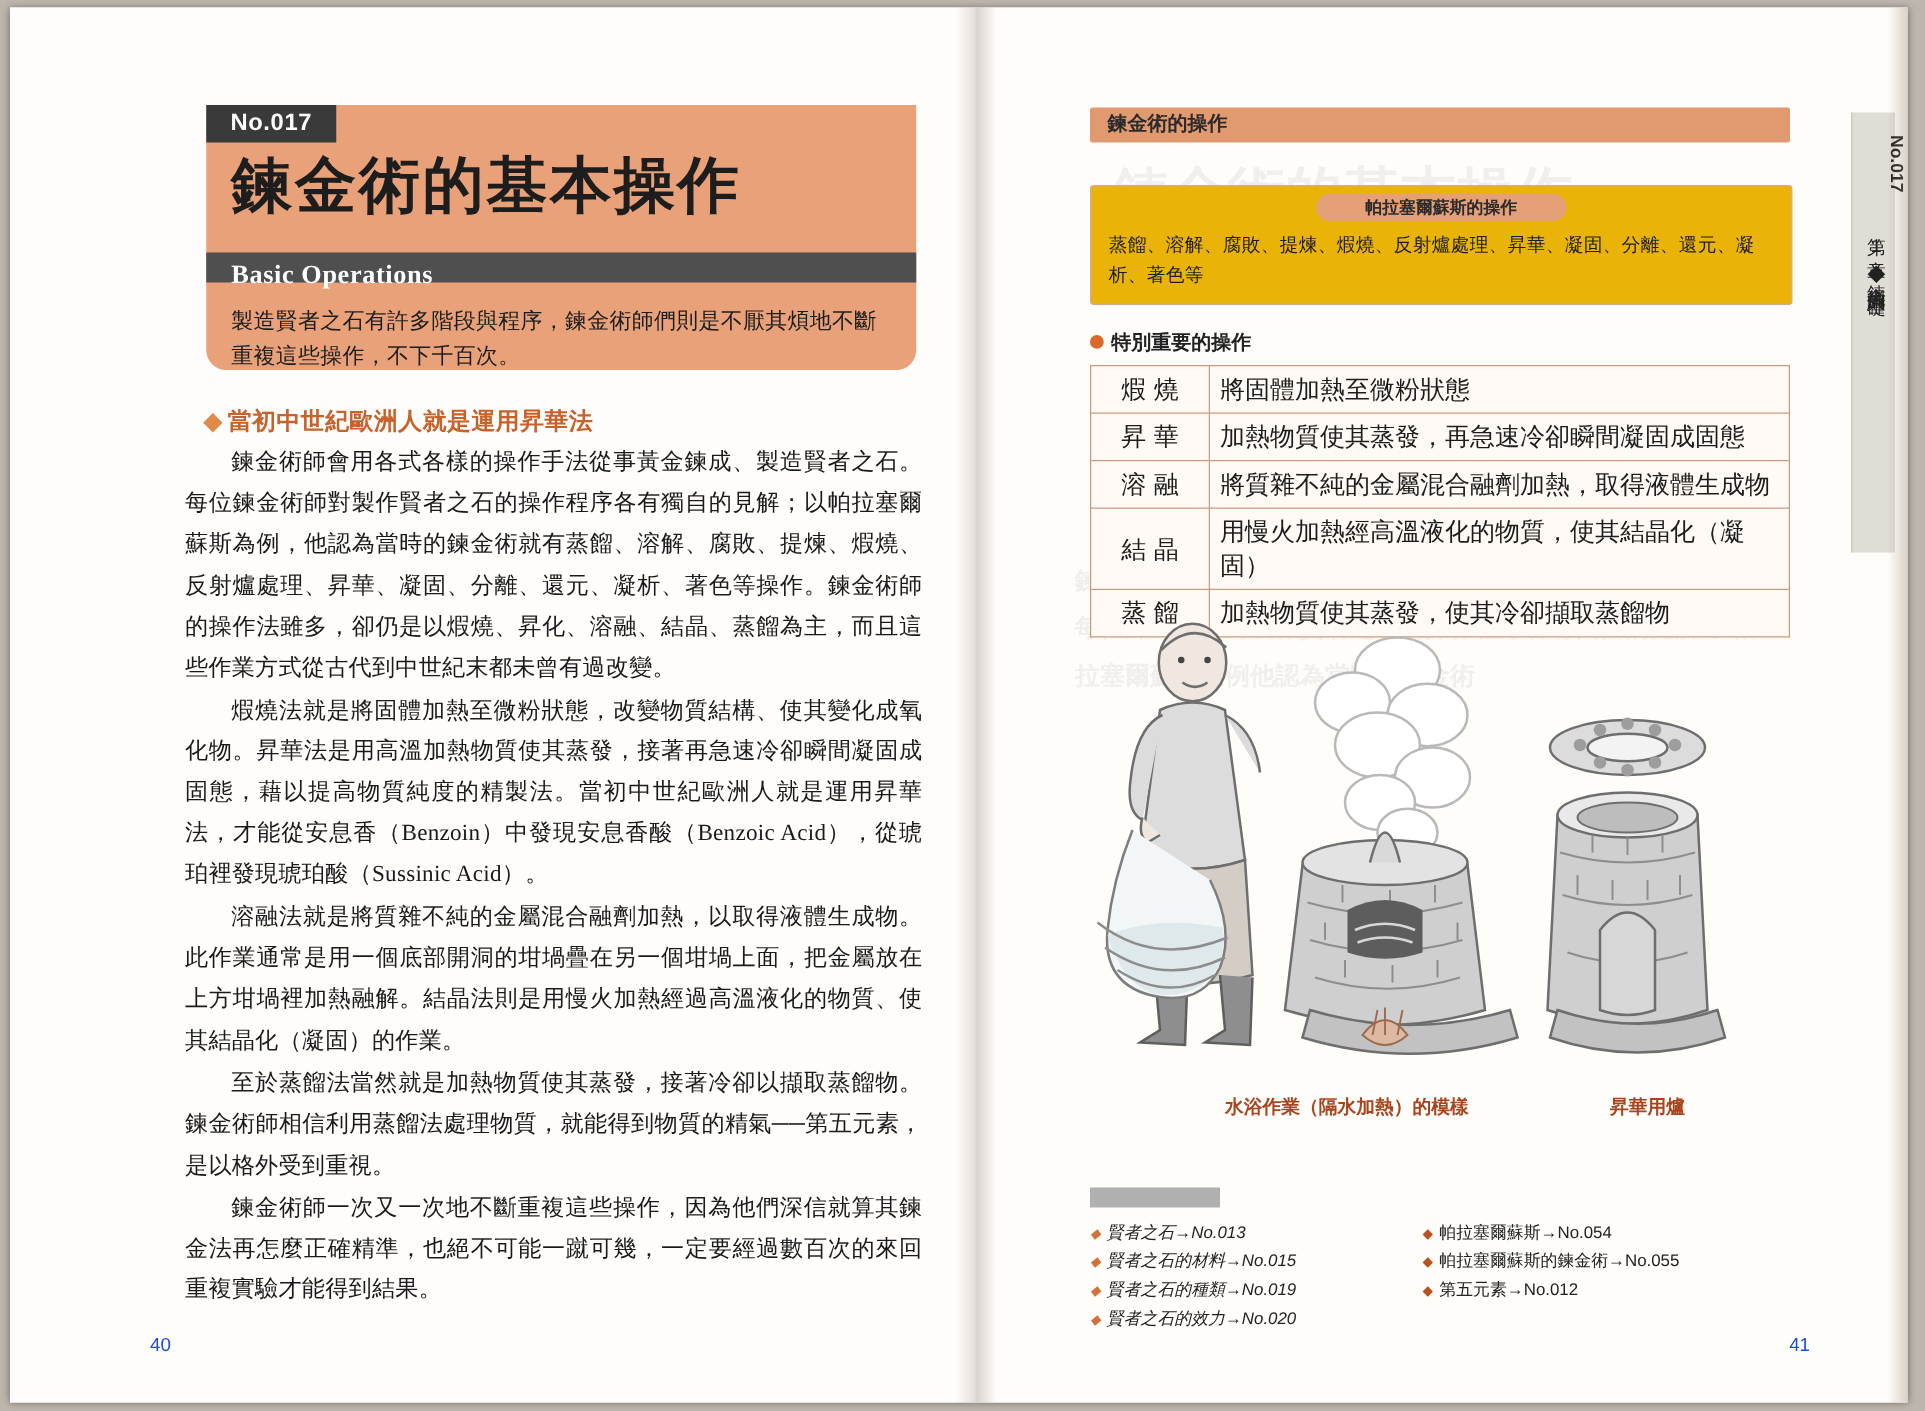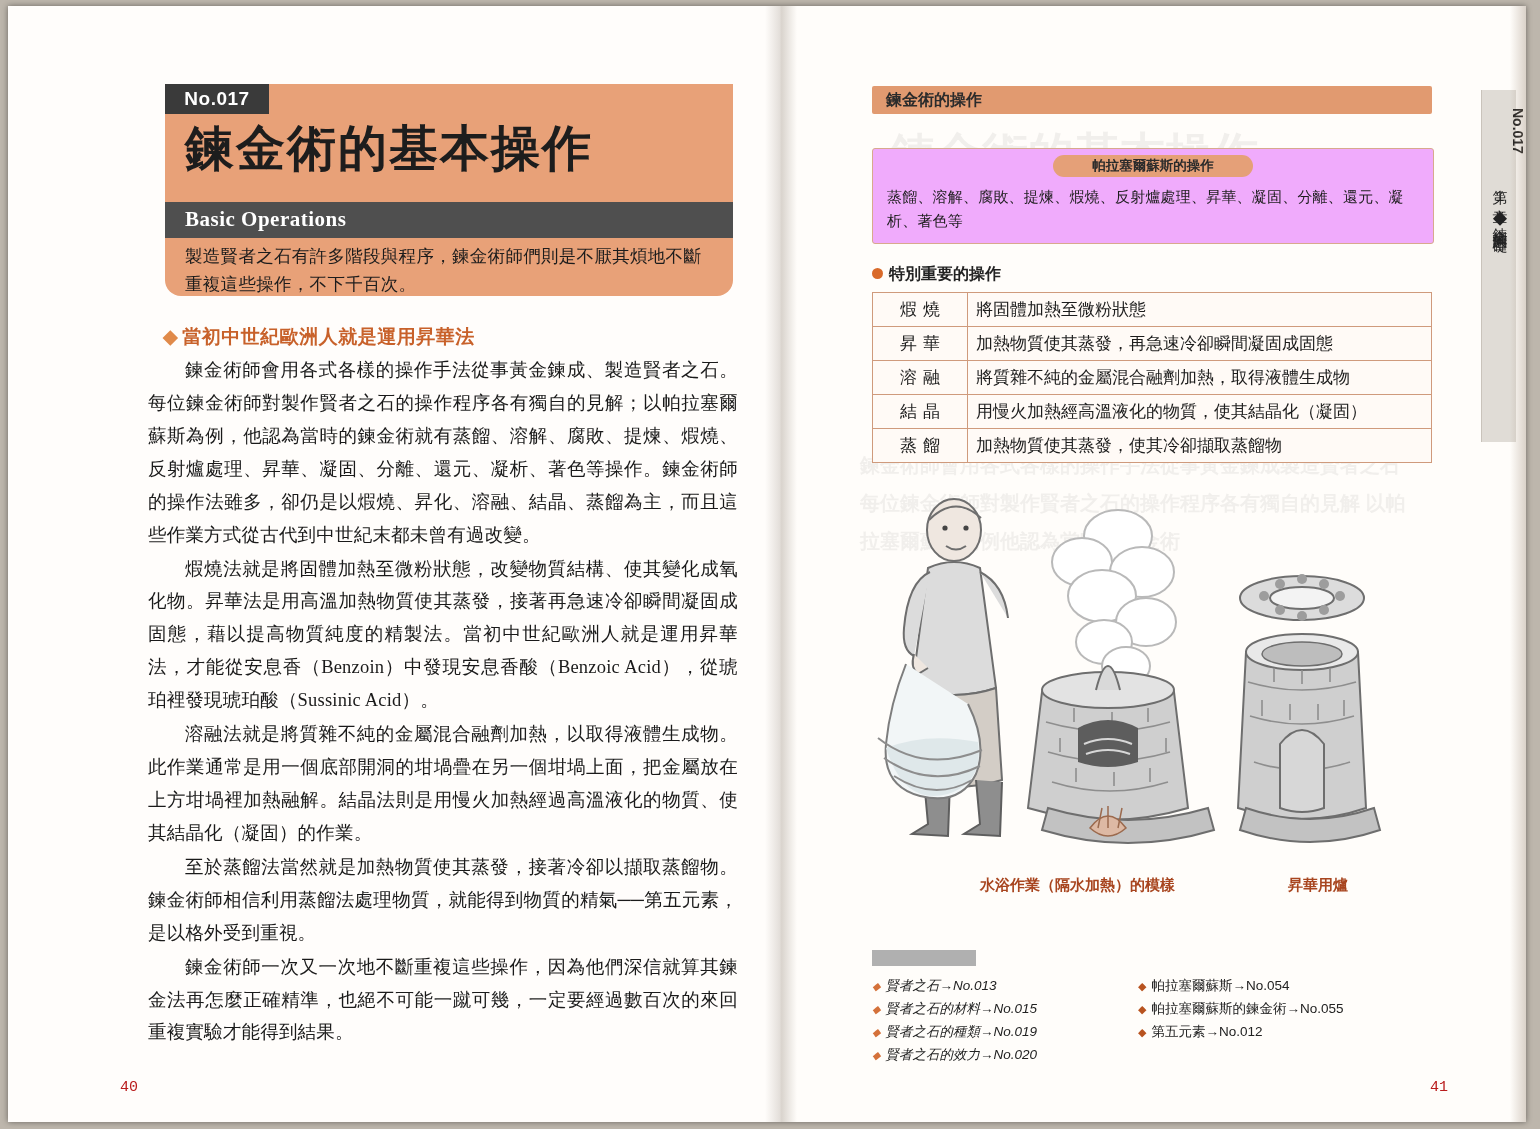--- a/index.html
+++ b/index.html
@@ -75,21 +75,21 @@
     font-family: "Liberation Sans", sans-serif;
     font-weight: bold;
     font-size: 49px;
     color: #1d1d1d;
     letter-spacing: 2px;
     white-space: nowrap;
   }
   .title-en-band {
     position: absolute;
     left: 0; top: 118px;
-    width: 100%; height: 36px;
+    width: 100%; height: 24px;
     background: #4f4f4f;
   }
   .title-en {
     position: absolute;
     left: 20px; top: 0;
     height: 34px; line-height: 34px;
     color: #ffffff;
     font-family: "Liberation Serif", serif;
     font-weight: bold;
     font-size: 21px;
@@ -119,24 +119,24 @@
     width: 590px;
     font-size: 18.5px;
     line-height: 1.78;
     color: #1a1a1a;
     text-align: justify;
     letter-spacing: .2px;
   }
   .body-col p { margin: 0 0 1px 0; text-indent: 2em; }
   .folio {
     position: absolute;
-    bottom: 26px;
-    font-family: Liberation Mono, monospace;
+    bottom: 37px;
+    font-family: Liberation Sans, sans-serif;
     font-size: 15px;
-    color: #b91c1c;
+    color: #1d4ed8;
   }
   .folio-left { left: 112px; }
   .folio-right { right: 78px; }
 
   
   .r-head {
     position: absolute;
     left: 92px; top: 80px;
     width: 560px; height: 28px;
     background: #e19a70;
@@ -145,21 +145,21 @@
   .r-head span {
     position:absolute; left: 14px; top: 0; line-height: 28px;
     font-family: "Liberation Sans", sans-serif;
     font-weight: bold; font-size: 16px; color: #2b2b2b;
   }
   .para-box {
     position: absolute;
     left: 92px; top: 142px;
     width: 560px;
     border: 1px solid #d8a98d;
-    background: #f0abfc;
+    background: #eab308;
     border-radius: 3px;
     padding: 6px 0 10px 0;
   }
   .para-title {
     margin: 0 auto 8px auto;
     width: 200px; height: 22px;
     background: #e5a078;
     border-radius: 11px;
     color:#2b2b2b;
     font-family:"Liberation Sans", sans-serif;
@@ -186,21 +186,21 @@
   .imp-head .dot {
     display:inline-block; width:11px;height:11px;border-radius:50%;
     background:#d96a2a; margin-right:6px;
   }
   .op-table {
     position: absolute;
     left: 92px; top: 286px;
     width: 560px;
     border-collapse: collapse;
     background: #fffaf6;
-    font-size: 17px;
+    font-size: 20px;
   }
   .op-table td {
     border: 1px solid #cf9a7c;
     padding: 5px 8px;
     color:#1c1c1c;
   }
   .op-table td.k {
     width: 78px;
     text-align: center;
     letter-spacing: 6px;

